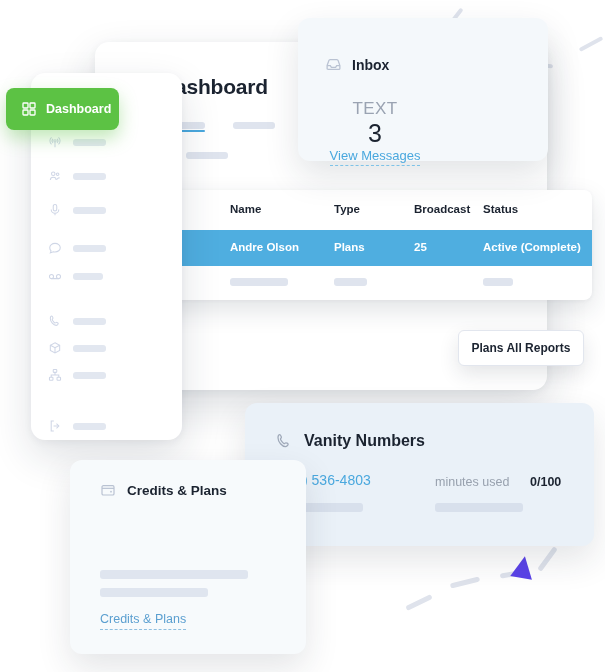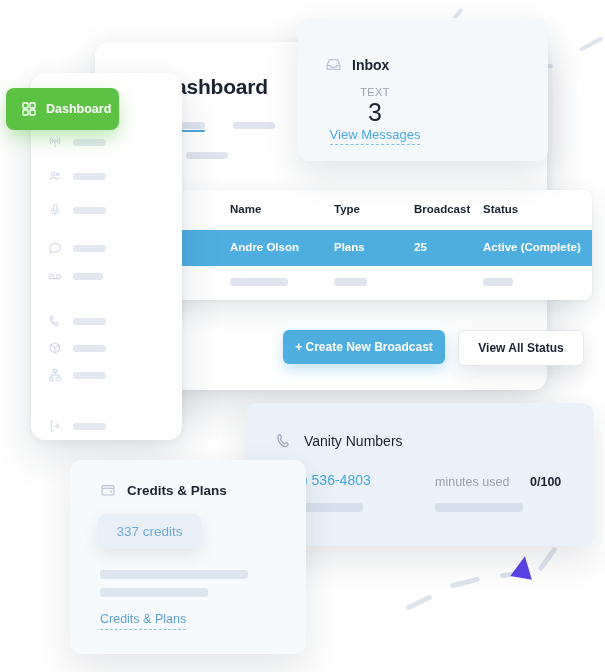--- a/index.html
+++ b/index.html
@@ -93,33 +93,33 @@
   
   .inbox-card{
     position:absolute;left:298px;top:18px;width:250px;height:143px;
     background:#f4f8fb;border-radius:12px;
     box-shadow:0 14px 34px rgba(31,45,61,0.13);
   }
   .inbox-head{position:absolute;left:27px;top:38px;display:flex;align-items:center;gap:10px;}
   .inbox-head .ttl{font-size:14px;font-weight:bold;color:#1b2330;}
   .stat{position:absolute;top:68px;text-align:center;width:110px;}
   .stat.left{left:22px;} .stat.right{left:133px;}
-  .stat .cap{font-size:11px;color:#9aa3b2;letter-spacing:0.4px;}
+  .stat .cap{font-size:17px;color:#9aa3b2;letter-spacing:0.4px;margin-top:13px;}
   .stat .num{font-size:25px;font-weight:normal;color:#1b2330;line-height:1.05;margin-top:1px;}
   .stat .lnk{font-size:13px;color:#4aa8de;display:inline-block;
     border-bottom:1px dashed #7ec2e8;padding-bottom:2px;cursor:pointer;}
 
   
   .vanity-card{
     position:absolute;left:245px;top:403px;width:349px;height:143px;
     background:#eaf1f8;border-radius:12px;
     box-shadow:0 14px 34px rgba(31,45,61,0.12);
   }
   .vanity-head{position:absolute;left:30px;top:29px;display:flex;align-items:center;gap:11px;}
-  .vanity-head .ttl{font-size:14px;font-weight:normal;color:#1b2330;}
+  .vanity-head .ttl{font-size:16px;font-weight:bold;color:#1b2330;}
   .vanity-phone{position:absolute;left:30px;top:69px;font-size:14px;color:#4aa8de;cursor:pointer;}
   .vanity-min-lbl{position:absolute;left:190px;top:72px;font-size:12.5px;color:#98a1ae;}
   .vanity-min-val{position:absolute;left:285px;top:72px;font-size:12.5px;font-weight:bold;color:#1b2330;}
   .vanity-card .gph{position:absolute;top:100px;height:9px;border-radius:3px;background:#d8e0ec;}
 
   
   .credits-card{
     position:absolute;left:70px;top:460px;width:236px;height:194px;
     background:#f7fafc;border-radius:12px;
     box-shadow:0 14px 34px rgba(31,45,61,0.12);
@@ -193,22 +193,21 @@
     </div>
 
     <div class="t-ghost">
       <span class="gph" style="left:22px;width:36px;"></span>
       <span class="gph" style="left:127px;width:58px;"></span>
       <span class="gph" style="left:231px;width:33px;"></span>
       <span class="gph" style="left:380px;width:30px;"></span>
     </div>
   </div>
 
-  <div class="btn btn-primary">+ Create New Broadcast</div>
-  <div class="btn btn-secondary">View All Status</div>
+  <div class="btn btn-secondary">Plans All Reports</div>
 
   <div class="sidebar">
 
     <div class="side-item" style="top:62px;">
       <svg class="ico" viewBox="0 0 24 24" fill="none" stroke="currentColor" stroke-width="1.8">
         <circle cx="12" cy="10" r="2"></circle>
           <path d="M8.5 6.5a5 5 0 0 0 0 7M15.5 6.5a5 5 0 0 1 0 7"></path>
         <path d="M6 4a8 8 0 0 0 0 12M18 4a8 8 0 0 1 0 12"></path>
           <path d="M12 12v9"></path>
       </svg>
@@ -335,17 +334,14 @@
         <path d="M3 9.5h18"></path>
         <circle cx="16.5" cy="14.5" r="1.3" fill="#b9c2d2" stroke="none"></circle>
       </svg>
       <span class="ttl">Credits &amp; Plans</span>
     </div>
     <span class="gph" style="left:30px;top:110px;width:148px;"></span>
     <span class="gph" style="left:30px;top:128px;width:108px;"></span>
     <div class="credits-link">Credits &amp; Plans</div>
   </div>
 
-  <div class="credits-chip">
-    <span class="txt">337 credits</span>
-  </div>
 
 </div>
 
 </body></html>

